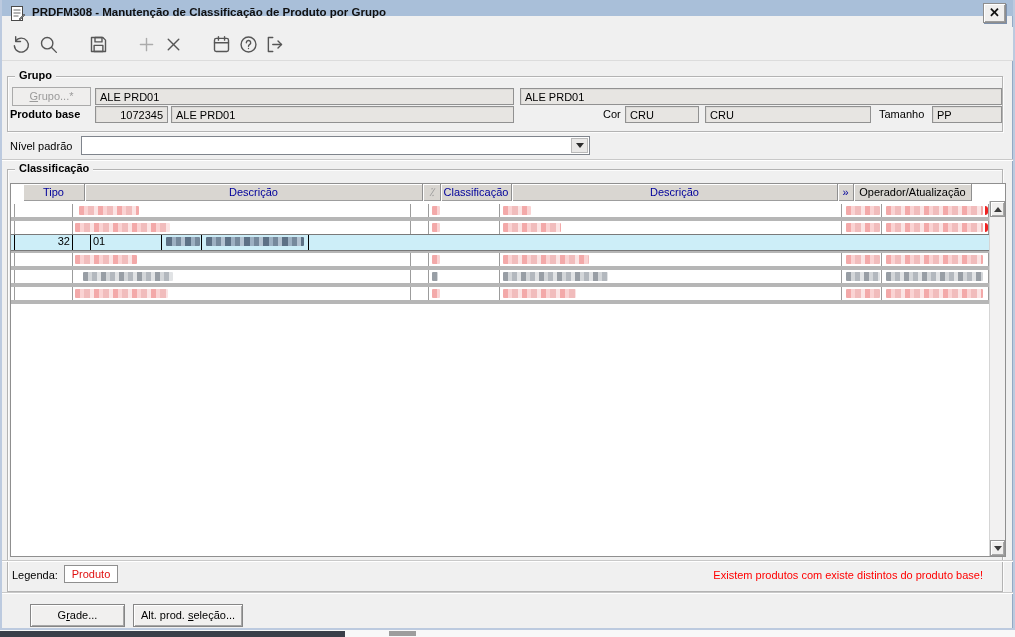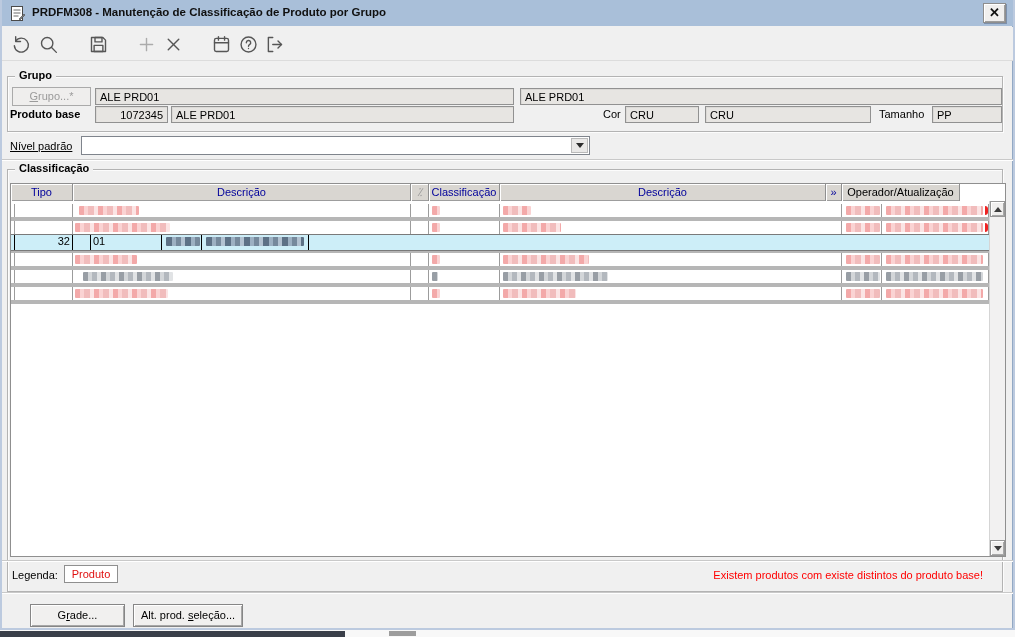--- a/index.html
+++ b/index.html
@@ -4,21 +4,21 @@
 <style>
   * { margin:0; padding:0; box-sizing:border-box; }
   html,body { background:#ffffff; }
   body { font-family:"Liberation Sans", sans-serif; }
   .screen { position:relative; width:1015px; height:637px; overflow:hidden; background:#ffffff; }
 
   
   .dialog { position:absolute; left:0; top:0; width:1015px; height:630px; background:#f0f0f0;
             border-left:2px solid #bccadf; border-right:2px solid #bccadf; border-bottom:2px solid #bccadf;
             box-shadow: inset -1px 0 0 #93a9c4; }
-  .titlebar { position:absolute; left:0; top:0; right:0; height:26px; background:#a9bfd9;
+  .titlebar { position:absolute; left:0; top:0; right:0; height:16px; background:#a9bfd9;
               display:flex; align-items:center; }
   .title-icon { position:absolute; left:7px; top:5px; width:17px; height:17px; }
   .title-text { position:absolute; left:30px; top:6px; font-size:11.5px; font-weight:bold; color:#101010; }
   .close-btn { position:absolute; right:7px; top:3px; width:23px; height:20px; background:#f0efee;
                border:1px solid #8e8e8e; box-shadow: inset 1px 1px 0 #ffffff, inset -1px -1px 0 #9d9d9d, 1px 1px 0 #7d90ab;
                font-weight:bold; font-size:13px; line-height:18px; text-align:center; color:#111; cursor:default; }
 
   
   .toolbar { position:absolute; left:0; top:27px; right:0; height:34px; background:#f0f0f0;
              border-bottom:1px solid #dcdcdc; }
@@ -44,21 +44,21 @@
   
   .combo { position:absolute; background:#ffffff; border:1px solid #7f848c; }
   .combo .combo-text { position:absolute; left:3px; top:2px; font-size:11px; }
   .combo .combo-btn { position:absolute; right:1px; top:1px; bottom:1px; width:17px; background:#e9e8e7;
                       border:1px solid #b9b9b9; display:flex; align-items:center; justify-content:center; }
   .combo .combo-btn .arr { width:0; height:0; border-left:4px solid transparent; border-right:4px solid transparent; border-top:5px solid #2b2b2b; }
 
   
   .grid { position:absolute; left:8px; top:183px; width:996px; height:374px; background:#ffffff;
           border:1px solid #8f8f8f; }
-  .grid-header { position:absolute; left:0; top:0; height:17px; display:flex; }
+  .grid-header { position:absolute; left:0; top:0; height:17px; display:flex;padding-left:12px; }
   .hcell { height:17px; background:#d9d6d1; border-right:1px solid #8f8f8f;
            box-shadow: inset 1px 1px 0 #ffffff, inset 0 -1px 0 #9d9d9d;
            font-size:11px; color:#00009b; text-align:center; line-height:16px; overflow:hidden; white-space:nowrap; }
   .hcell.black { color:#000000; }
   .hcell.muted { color:#9a9a9a; font-style:italic; }
   .grid-body { position:absolute; left:0; top:17px; right:16px; bottom:0; background:#ffffff; overflow:hidden; }
   .grid-row { position:absolute; left:0; right:0; display:flex; background:#ffffff; }
   .grid-row .cell { height:100%; border-right:1px solid #9c9c9c; font-size:11px; line-height:13px;
                     white-space:nowrap; overflow:hidden; padding:0 2px; }
   .grid-row .cell.num { text-align:right; }
@@ -180,21 +180,21 @@
 
     <span class="lbl" style="left:8px; top:108px; font-weight:bold;">Produto base</span>
     <div class="field num" style="left:93px; top:106px; width:73px; height:17px;">1072345</div>
     <div class="field" style="left:169px; top:106px; width:343px; height:17px;">ALE PRD01</div>
     <span class="lbl" style="left:601px; top:108px;">Cor</span>
     <div class="field" style="left:623px; top:106px; width:74px; height:17px;">CRU</div>
     <div class="field" style="left:703px; top:106px; width:166px; height:17px;">CRU</div>
     <span class="lbl" style="left:877px; top:108px;">Tamanho</span>
     <div class="field" style="left:930px; top:106px; width:70px; height:17px;">PP</div>
 
-    <span class="lbl" style="left:8px; top:140px;text-decoration:underline;">Nível padrão</span>
+    <span class="lbl" style="left:8px; top:140px;">Nível padrão</span>
     <div class="combo" style="left:79px; top:136px; width:509px; height:19px;">
       <span class="combo-text"></span>
       <span class="combo-btn">
           <span class="arr"></span>
         </span>
     </div>
     <div class="hline" style="top:159px;"></div>
 
     <div class="gbox" style="left:5px; top:169px; width:996px; height:423px;">
       <span class="gbox-legend">Classificação</span>

